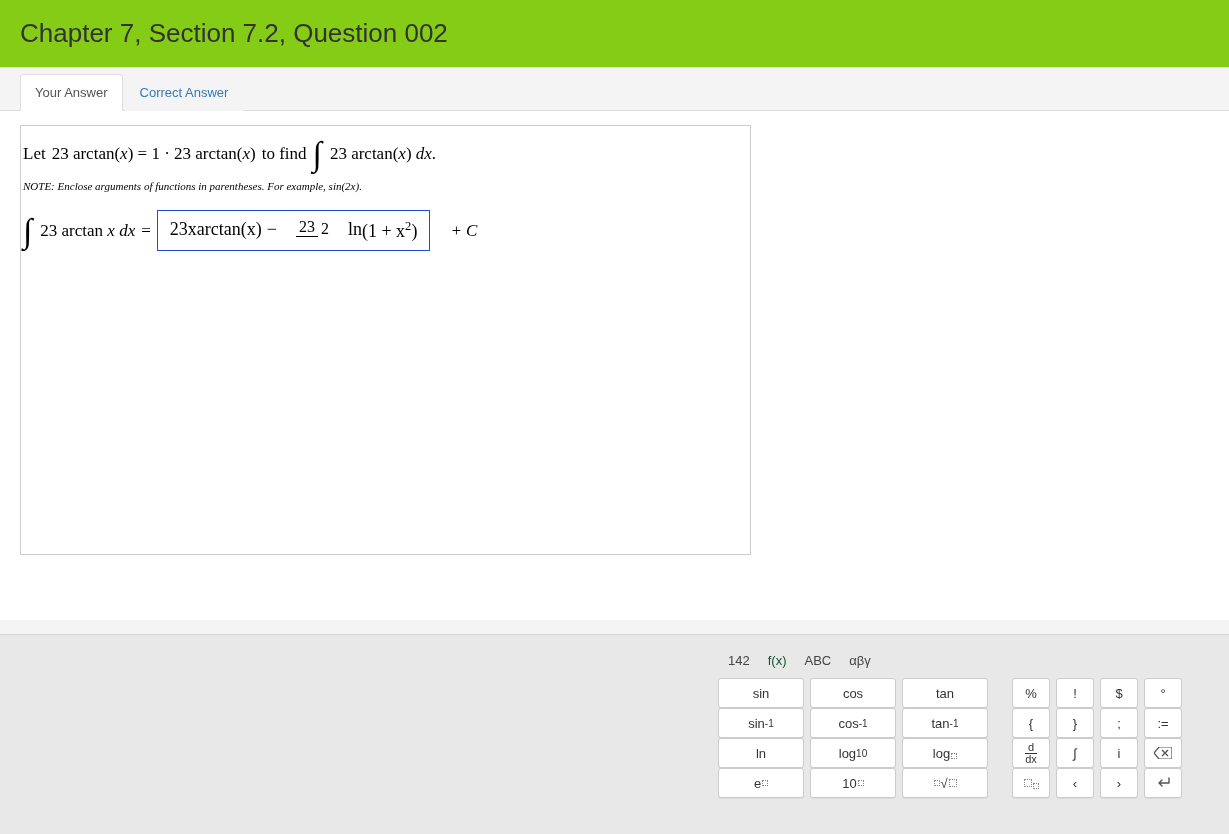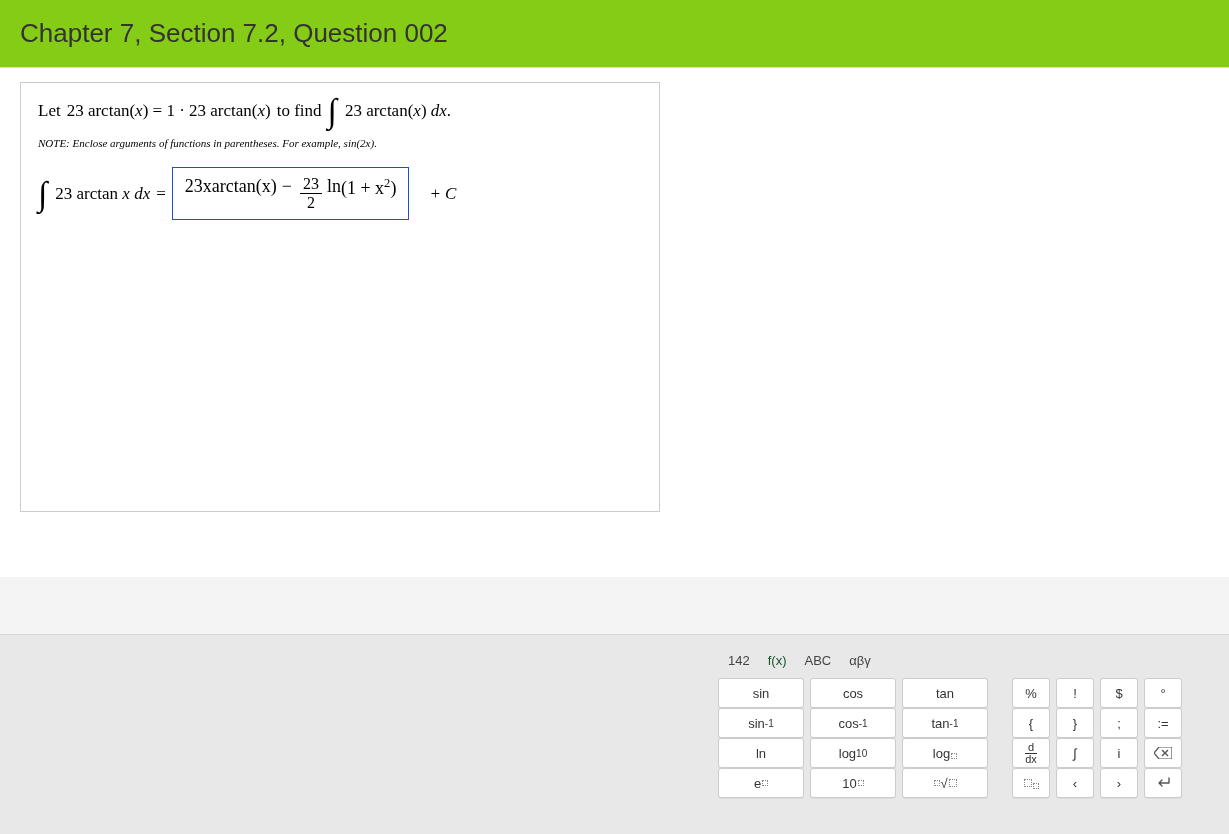--- a/index.html
+++ b/index.html
@@ -52,25 +52,25 @@
     z-index: 2;
   }
   .content-outer {
     border-top: 1px solid #ddd;
     margin-top: -1px;
     background: #fff;
     height: 510px;
     padding: 14px 20px;
   }
   .answer-box {
-    width: 640px;
+    width: 731px;
     height: 430px;
     border: 1px solid #ccc;
     background: #fff;
-    padding: 18px 16px 16px 17px;
+    padding: 18px 16px 16px 2px;
     font-family: "Times New Roman", serif;
     font-size: 17px;
     color: #000;
   }
   .note {
     font-style: italic;
     font-size: 11px;
     margin-top: 16px;
   }
   .eq-line {
@@ -84,26 +84,25 @@
     padding: 8px 12px;
     font-family: "Times New Roman", serif;
     font-size: 18px;
     display: inline-flex;
     align-items: flex-start;
     white-space: nowrap;
   }
   .intsym { font-size: 34px; line-height: 0.6; display: inline-block; vertical-align: middle; margin-right: 2px;}
   .frac {
     display: inline-flex;
-    flex-direction: column;
     align-items: center;
     vertical-align: middle;
     font-size: 16px;
     line-height: 1;
-    margin: 0 3px;
+    margin: 0 14px;
   }
   .frac .num { border-bottom: 1px solid #000; padding: 0 3px 1px 3px; }
   .frac .den { padding: 1px 3px 0 3px; }
   .sup { font-size: 0.7em; vertical-align: super; }
 
   
   .kbd-panel {
     position: absolute;
     bottom: 0; left: 0; right: 0;
     background: #e8e8e8;
@@ -154,20 +153,24 @@
   .placeholder-box.sb { width:6px; height:6px; position:relative; top:3px; }
   svg { display:block; }
 </style>
 </head>
 <body>
 
 <div class="page">
 
   <div class="title-bar">Chapter 7, Section 7.2, Question 002</div>
 
+  <div class="tabs">
+    <div class="tab active">Your Answer</div>
+    <div class="tab">Correct Answer</div>
+  </div>
 
   <div class="content-outer">
     <div class="answer-box">
 
       <div class="eq-line" style="margin-bottom:4px;">
         <span>Let </span>
         <span style="white-space:nowrap;">23 arctan(<i>x</i>) = 1 · 23 arctan(<i>x</i>)</span>
         <span> to find </span>
         <span class="intsym">∫</span>
         <span style="white-space:nowrap;">23 arctan(<i>x</i>) <i>dx</i>.</span>

